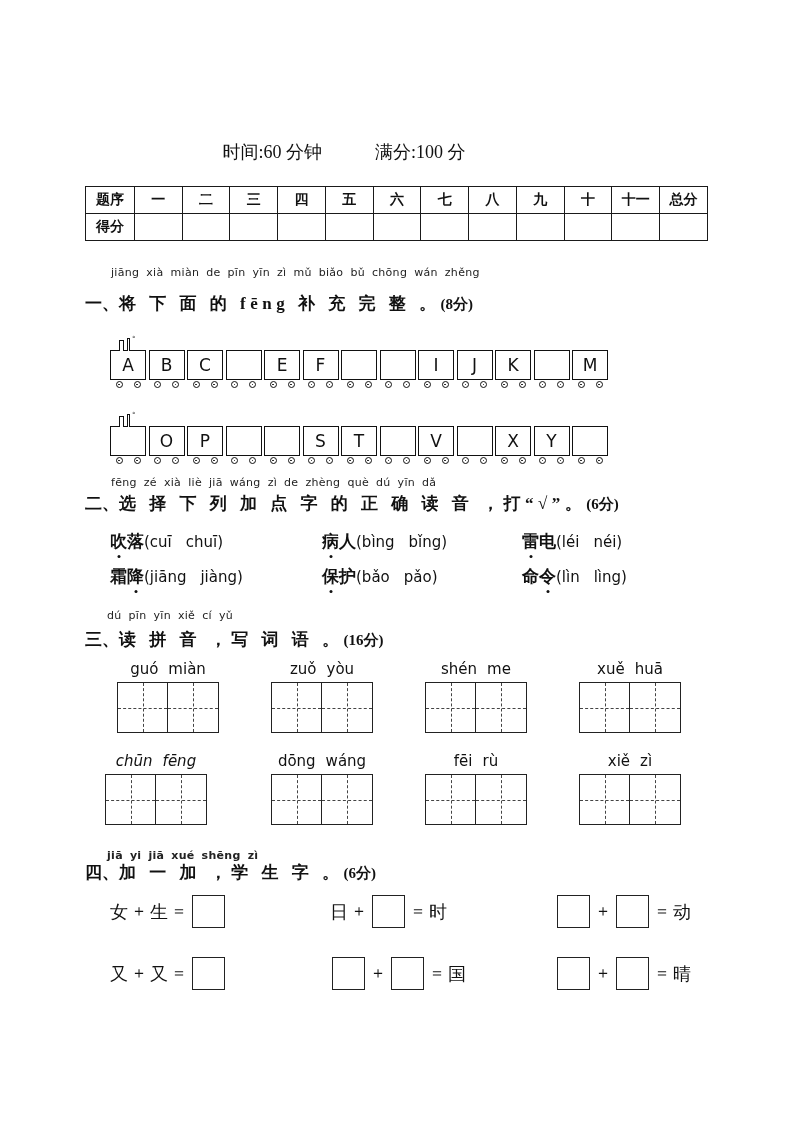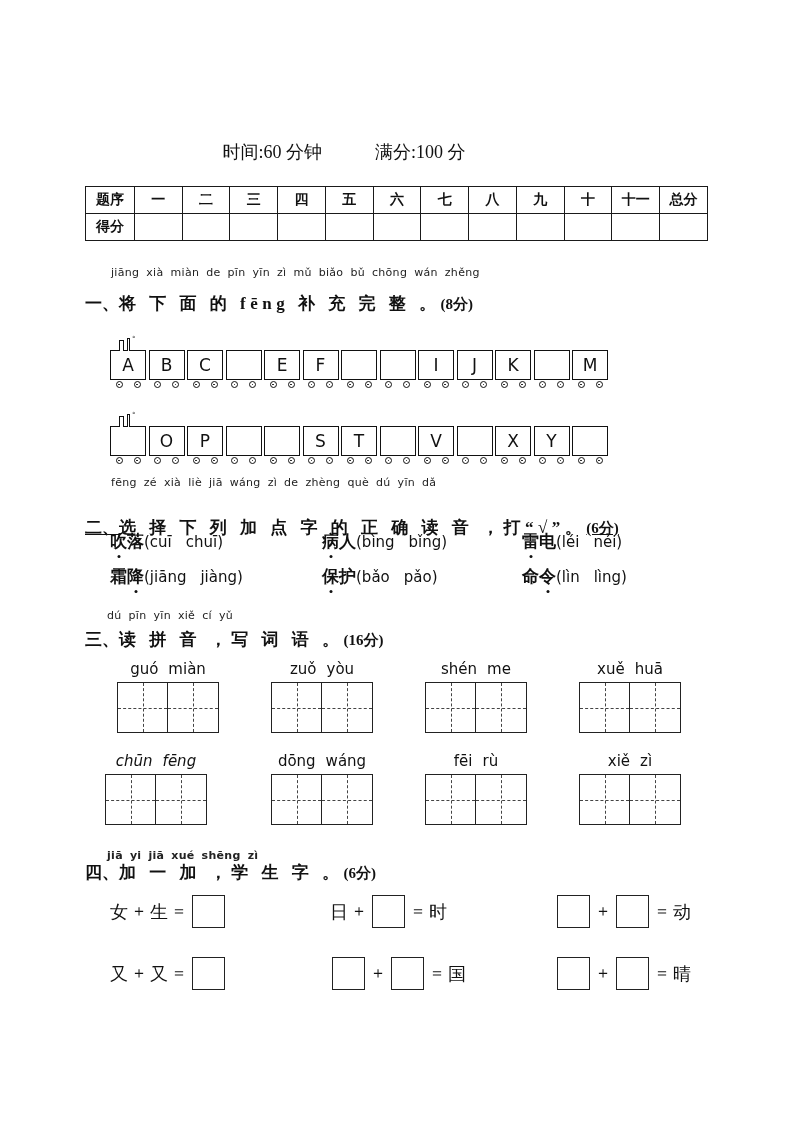--- a/index.html
+++ b/index.html
@@ -408,21 +408,21 @@
             <div class="wheel"></div>
           </div>
           <div class="chimney"></div>
           <div class="chimney2"></div>
           <div class="smoke">°</div>
         </div>
       </div>
       <div class="sec sec-pinyin" style="top: 476px; margin-left: 0px;">
         <div style="margin-left: 26px;"><span>fēng</span><span>zé</span><span>xià</span><span>liè</span><span>jiā</span><span>wáng</span><span>zì</span><span>de</span><span>zhèng</span><span>què</span><span>dú</span><span>yīn</span><span>dǎ</span></div>
       </div>
-      <div class="sec sec-title" style="top: 516px; text-decoration: underline;"><span class="num">二、</span><span class="sp">选 择 下 列 加 点 字 的 正  确 读 音 ，打“√”。</span><span class="pts">(6分)</span></div>
+      <div class="sec sec-title" style="top: 492px;"><span class="num">二、</span><span class="sp">选 择 下 列 加 点 字 的 正  确 读 音 ，打“√”。</span><span class="pts">(6分)</span></div>
       <div class="wordgrid" style="top: 530px; position: absolute;">
         <div class="word-row" style="height: 35px;">
           <div class="word-item" style="left: 0px;"><span class="hanzi"><span class="dotted">吹</span><span>落</span></span><span class="py"><span>(</span><span>cuī</span><span class="sep"></span><span>chuī</span><span>)</span></span></div>
           <div class="word-item" style="left: 212px;"><span class="hanzi"><span class="dotted">病</span><span>人</span></span><span class="py"><span>(</span><span>bìng</span><span class="sep"></span><span>bǐng</span><span>)</span></span></div>
           <div class="word-item" style="left: 412px;"><span class="hanzi"><span class="dotted">雷</span><span>电</span></span><span class="py"><span>(</span><span>léi</span><span class="sep"></span><span>néi</span><span>)</span></span></div>
         </div>
         <div class="word-row" style="height: 35px;">
           <div class="word-item" style="left: 0px;"><span class="hanzi"><span>霜</span><span class="dotted">降</span></span><span class="py"><span>(</span><span>jiāng</span><span class="sep"></span><span>jiàng</span><span>)</span></span></div>
           <div class="word-item" style="left: 212px;"><span class="hanzi"><span class="dotted">保</span><span>护</span></span><span class="py"><span>(</span><span>bǎo</span><span class="sep"></span><span>pǎo</span><span>)</span></span></div>
           <div class="word-item" style="left: 412px;"><span class="hanzi"><span>命</span><span class="dotted">令</span></span><span class="py"><span>(</span><span>lìn</span><span class="sep"></span><span>lìng</span><span>)</span></span></div>

